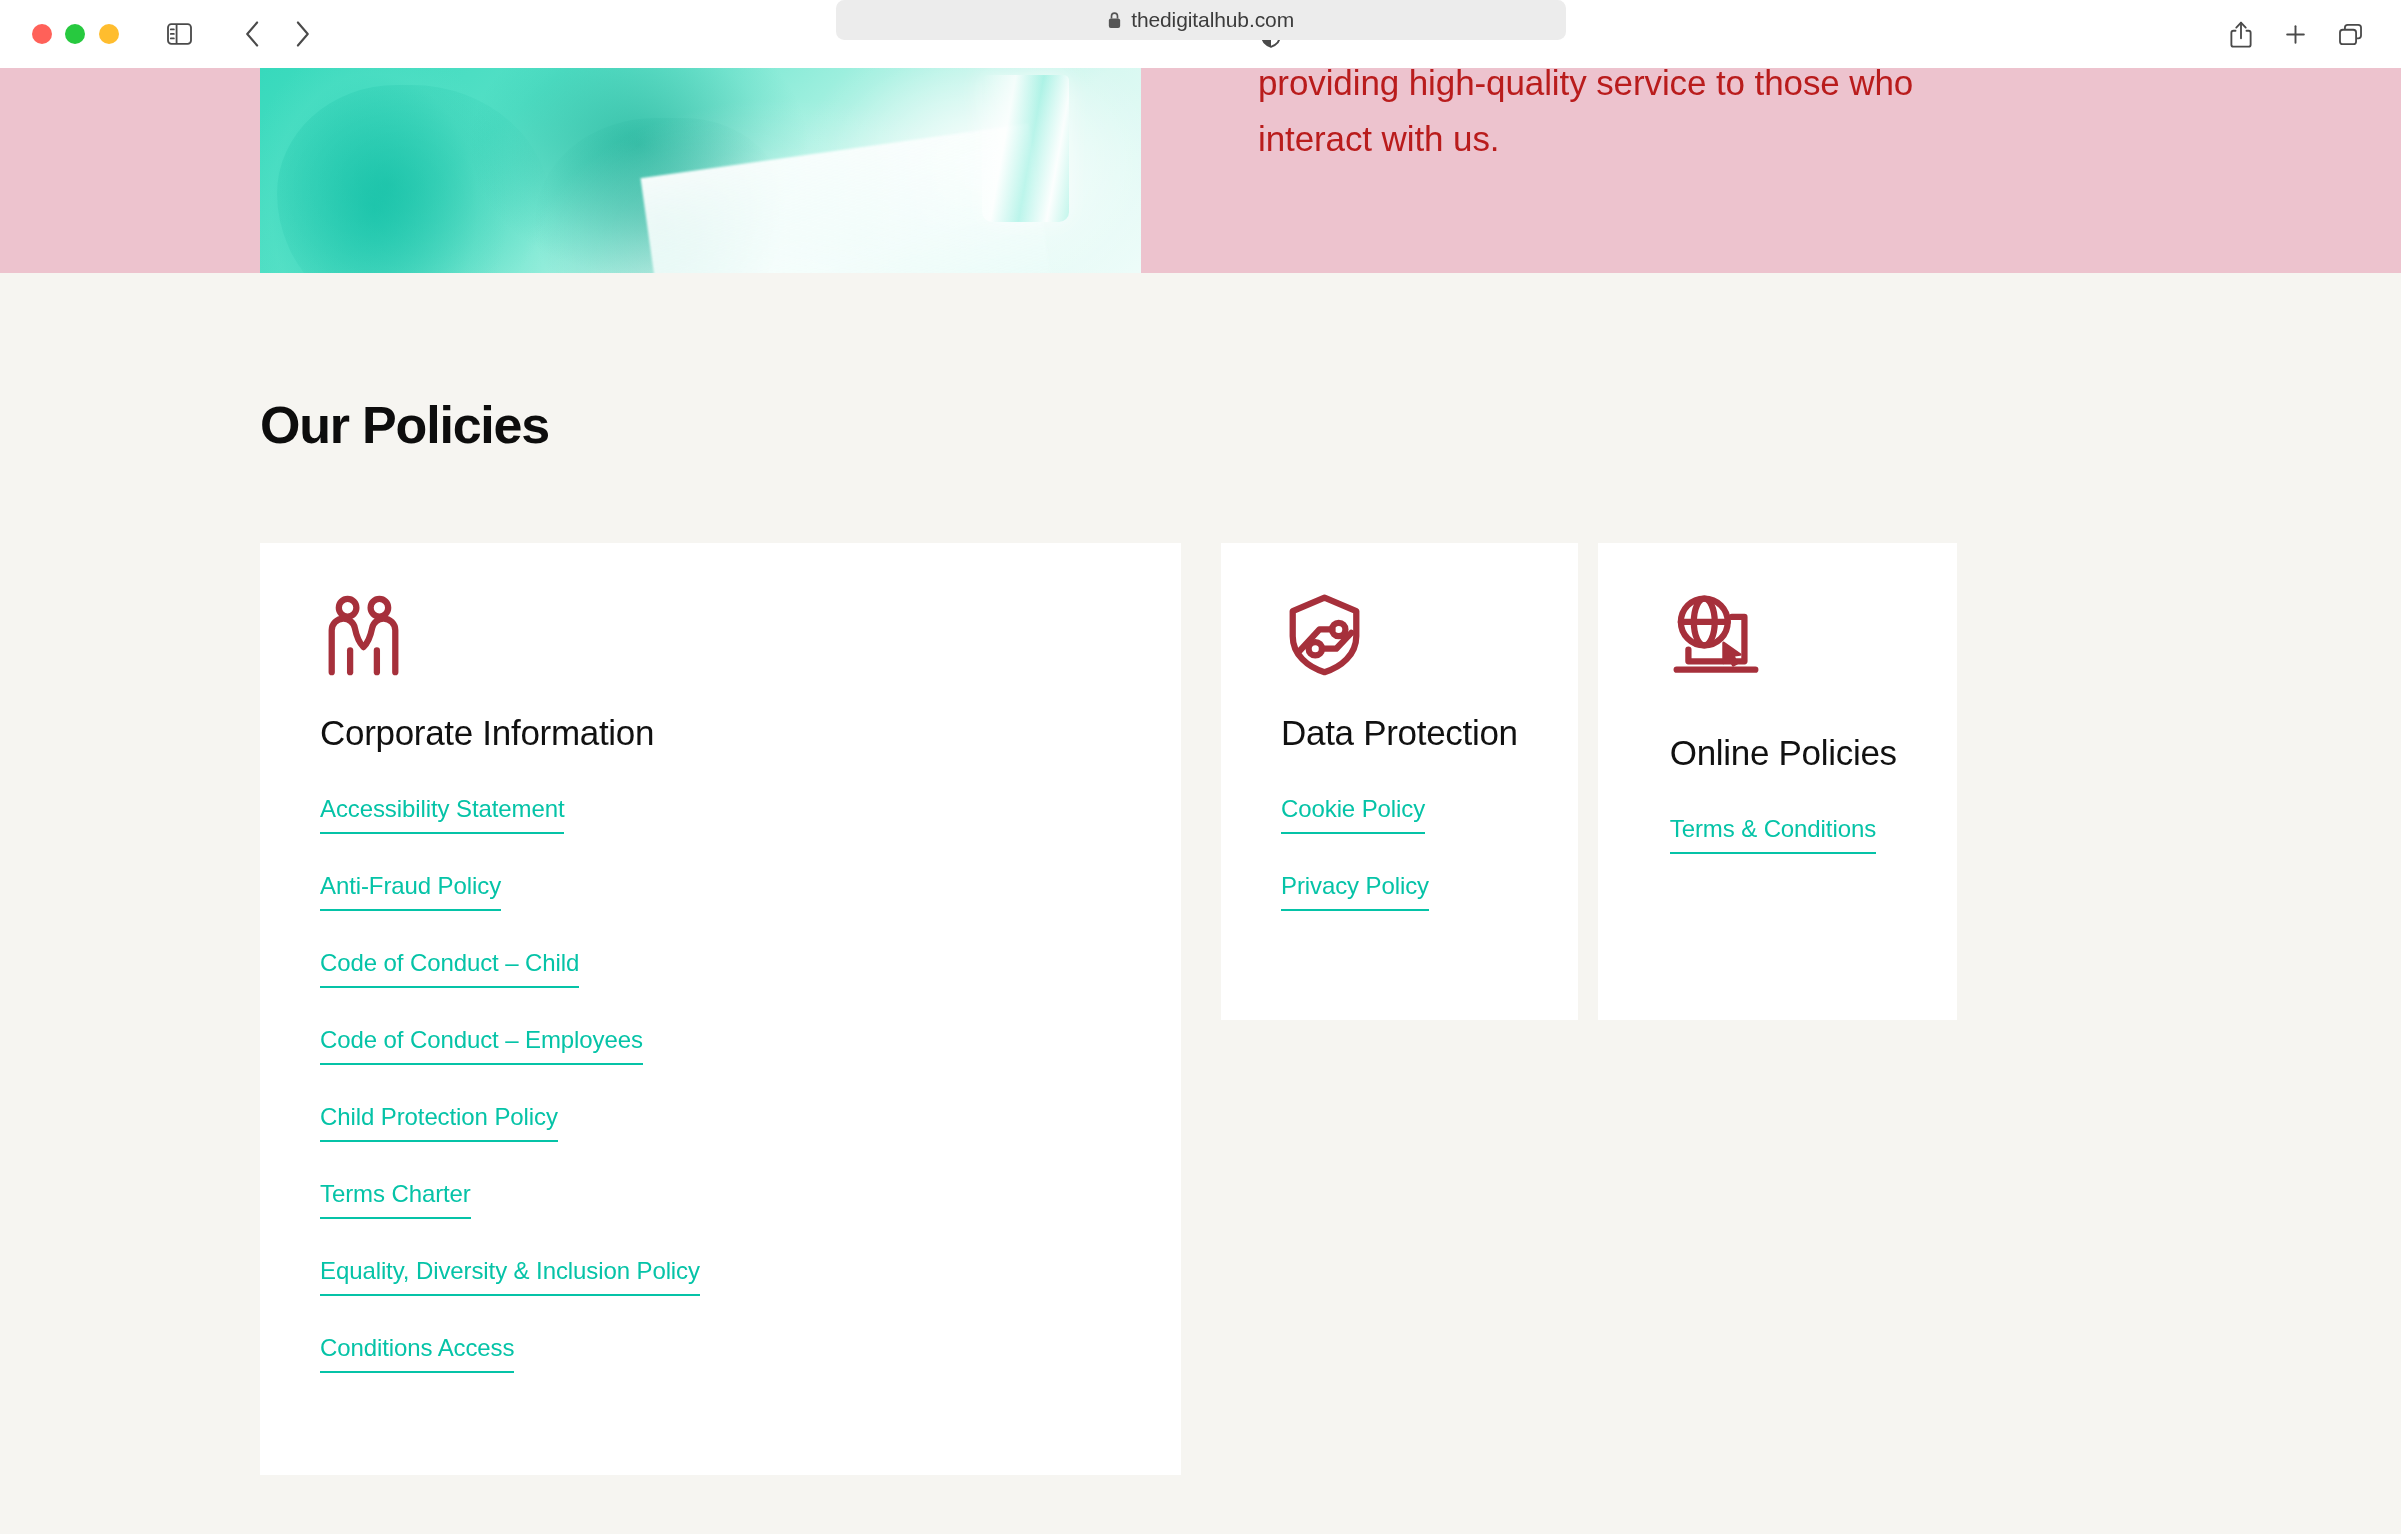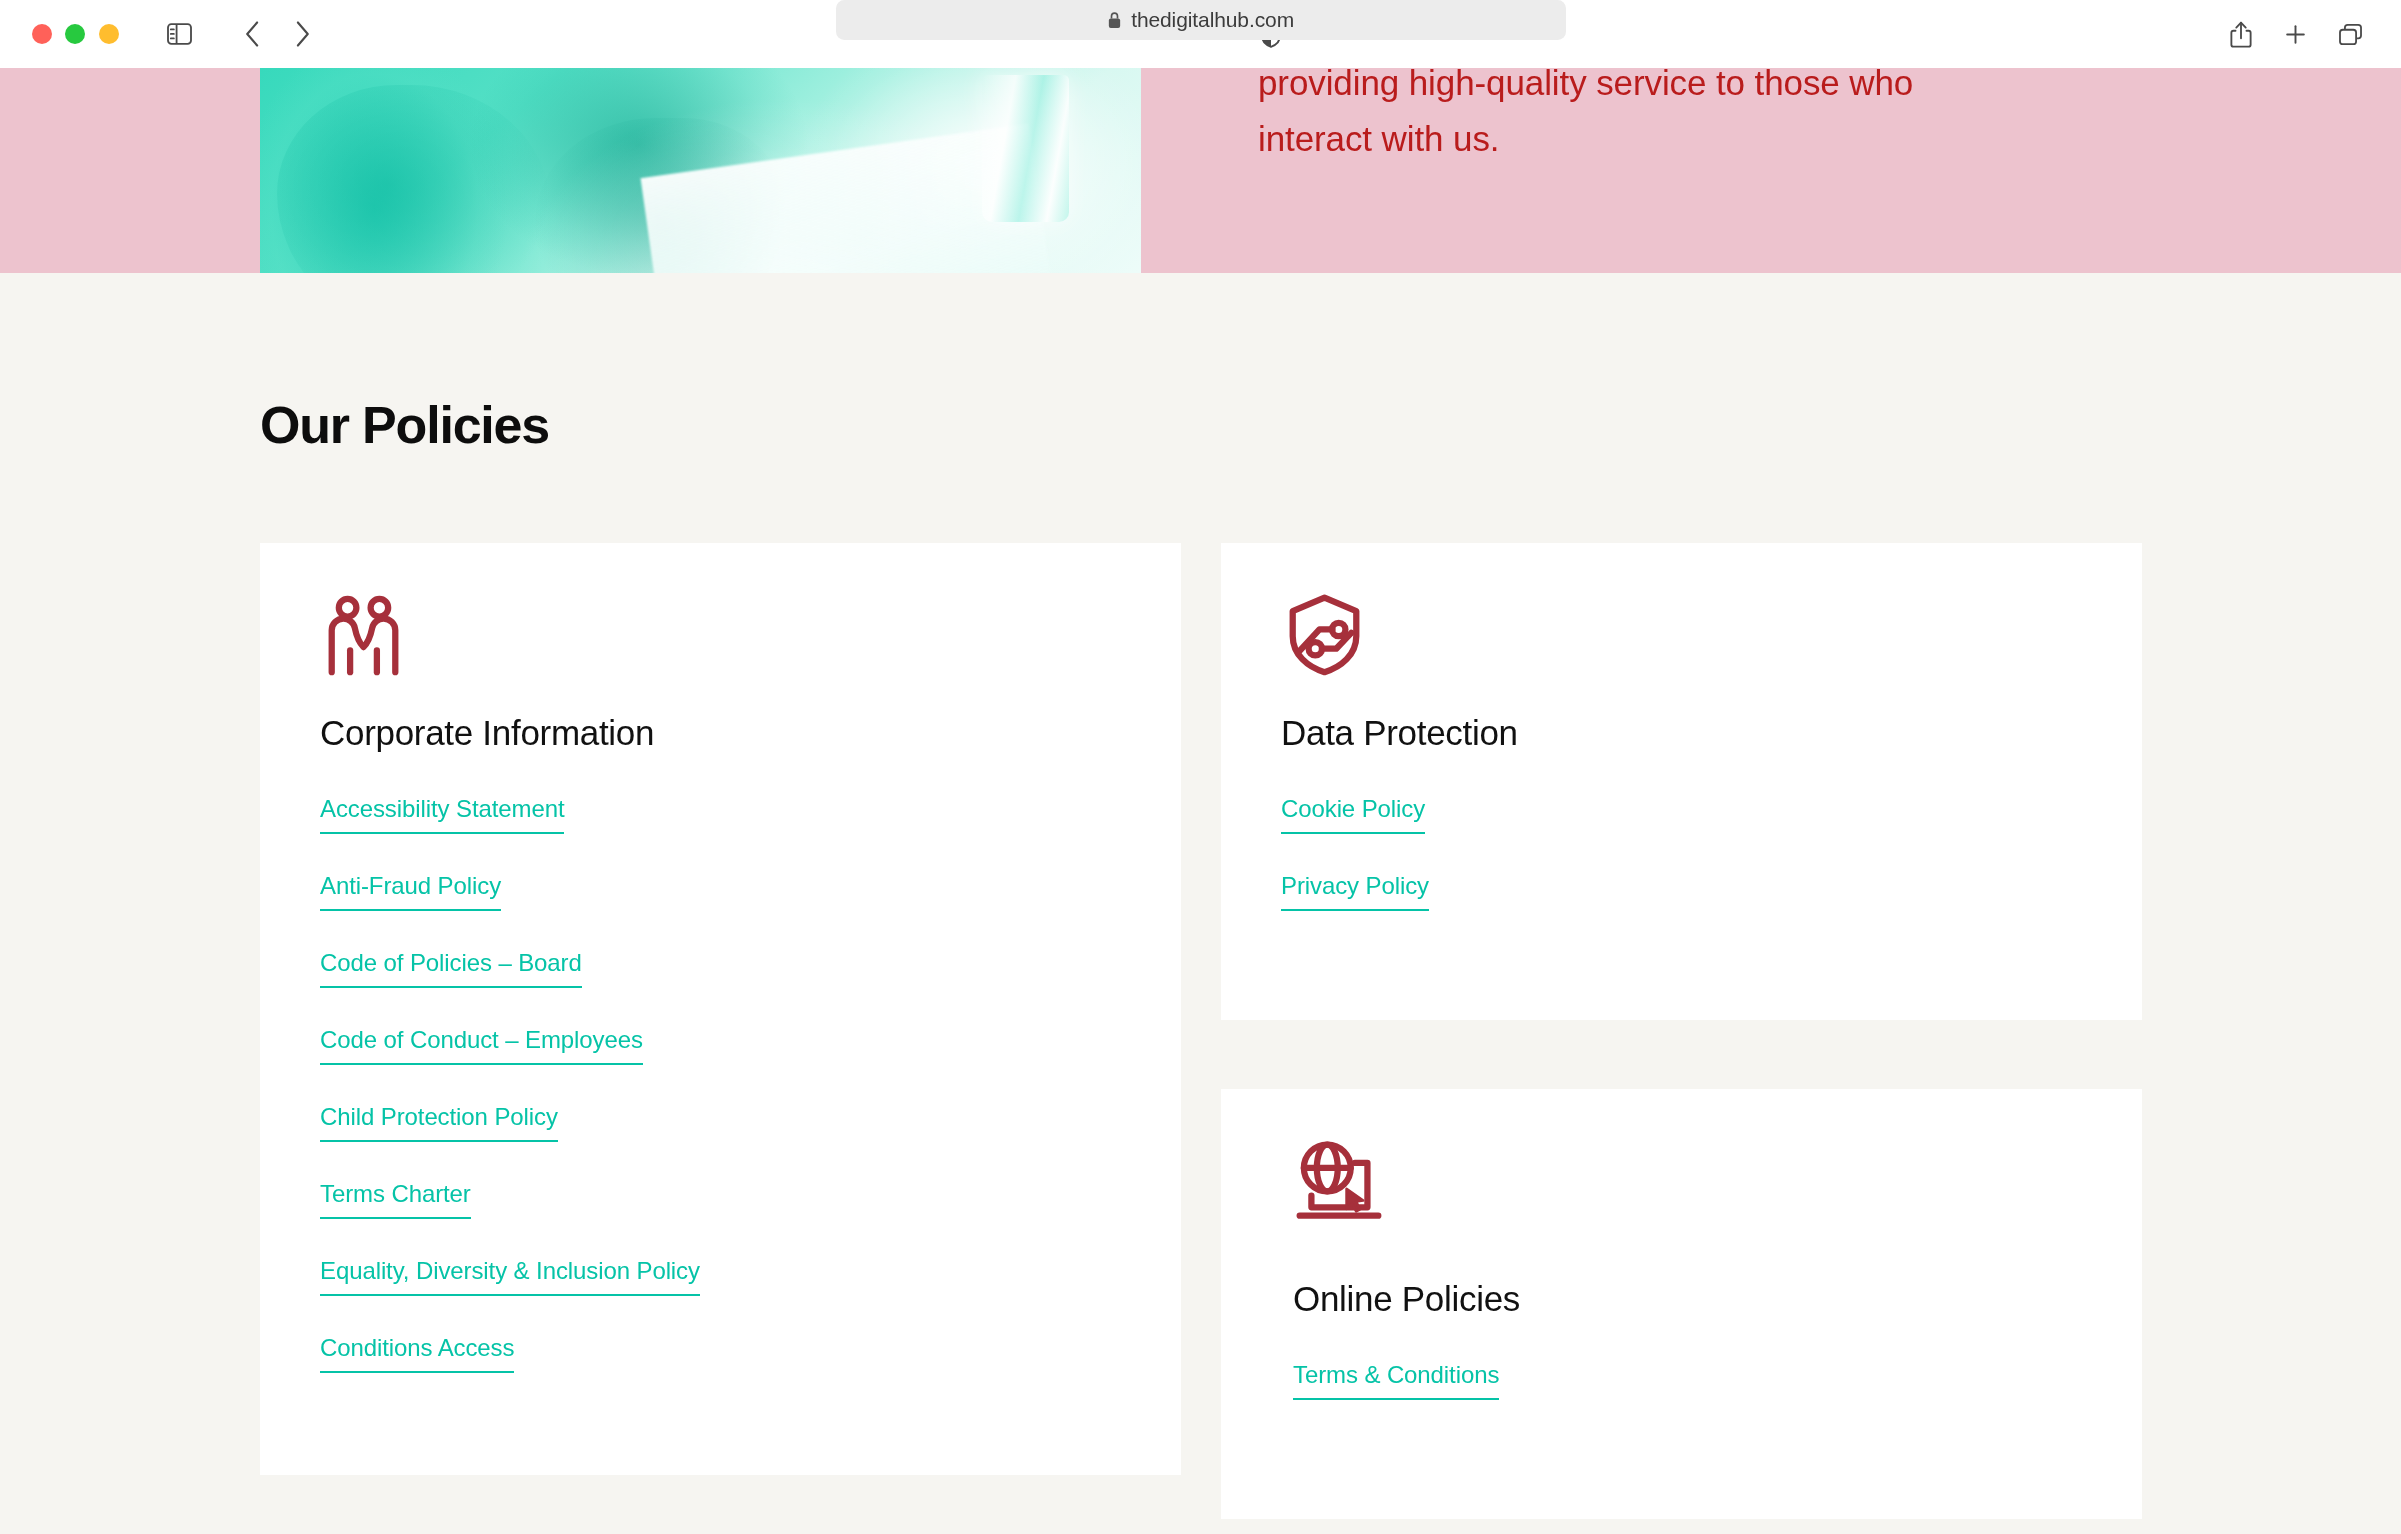--- a/index.html
+++ b/index.html
@@ -154,21 +154,21 @@
     margin-top:122px;
   }
 
   .cards-grid {
     display:grid;
     grid-template-columns:921px 921px;
     column-gap:40px;
     margin-top:88px;
     align-items:start;
   }
-  .col-right { display:flex; flex-direction:column; gap:69px; }
+  .col-right { display:flex; flex-direction:row; gap:20px; }
 
   .card {
     background:#ffffff;
     padding:48px 60px 52px 60px;
   }
   .card.corporate { min-height:932px; }
   .card.data-protection { min-height:477px; }
   .card.online-policies { min-height:430px; padding-left:72px; }
 
   .card-icon {
@@ -308,21 +308,21 @@
               <circle cx="71" cy="20" r="10.5"></circle>
               <path d="M14 97 V47 A14 14 0 0 1 28 33 A14 14 0 0 1 41.6 44 C44 56 48 63 52 67 C56 63 60 56 62.4 44 A14 14 0 0 1 76 33 A14 14 0 0 1 90 47 V97"></path>
               <line x1="36" y1="71" x2="36" y2="97"></line>
               <line x1="68" y1="71" x2="68" y2="97"></line>
             </svg>
           </div>
           <div class="card-heading">Corporate Information</div>
           <div class="link-list">
             <a class="policy-link">Accessibility Statement</a>
             <a class="policy-link">Anti-Fraud Policy</a>
-            <a class="policy-link">Code of Policies – Board</a>
+            <a class="policy-link">Code of Conduct – Child</a>
             <a class="policy-link">Code of Conduct – Employees</a>
             <a class="policy-link">Child Protection Policy</a>
             <a class="policy-link">Terms Charter</a>
             <a class="policy-link">Equality, Diversity &amp; Inclusion Policy</a>
             <a class="policy-link">Conditions Access</a>
           </div>
         </div>
 
         <div class="col-right">
 

